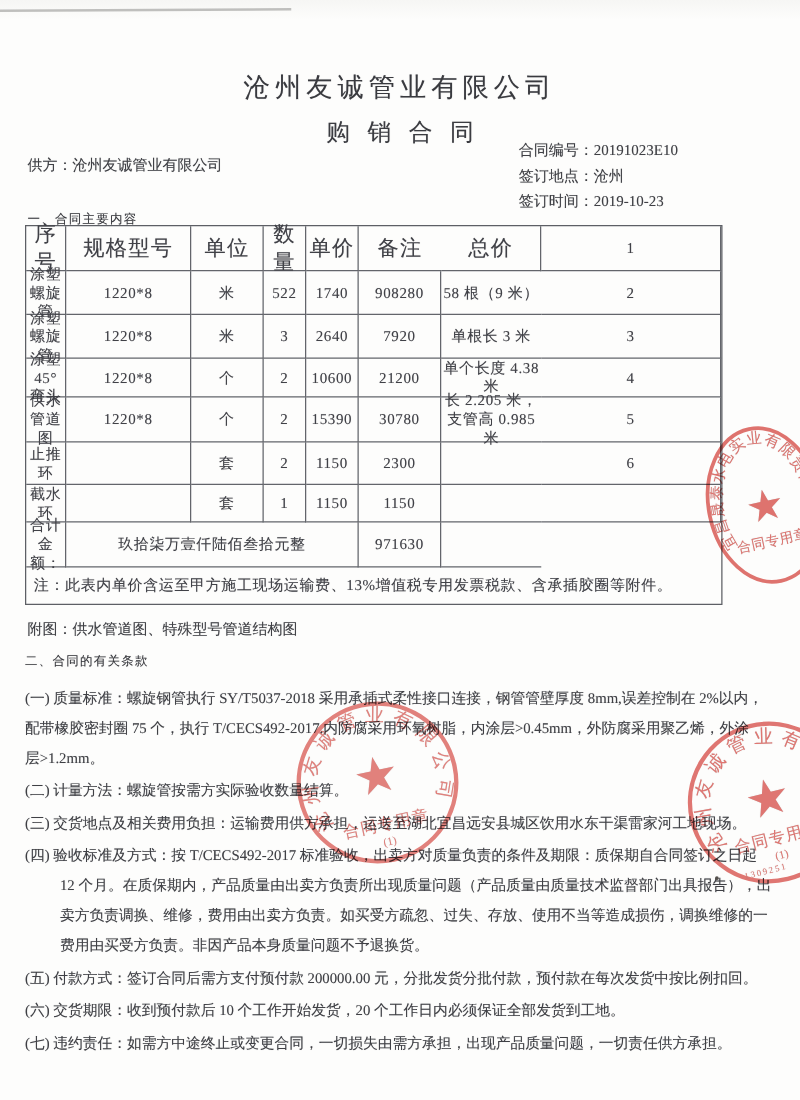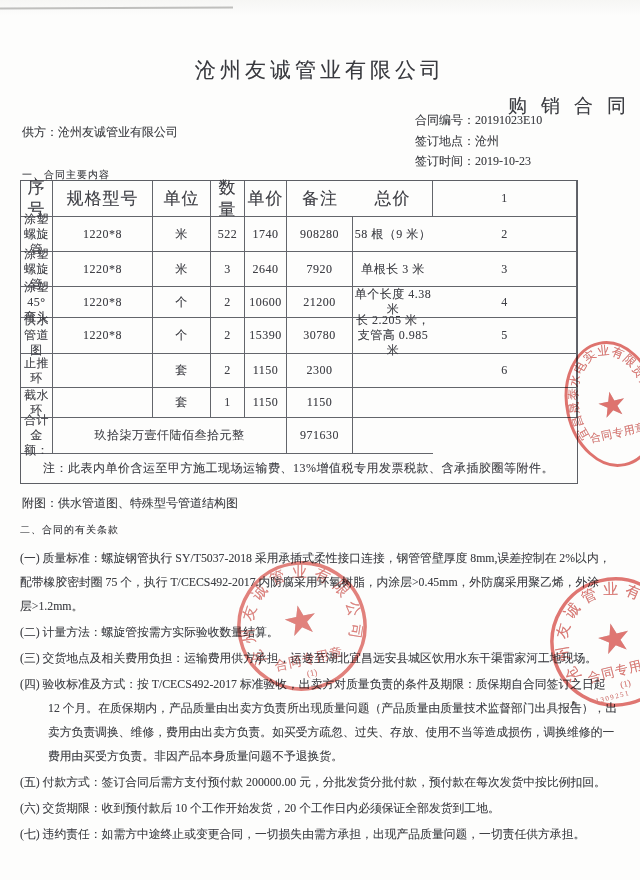--- a/index.html
+++ b/index.html
@@ -9,21 +9,21 @@
     background:#fcfcfa;
     background-image:linear-gradient(180deg,#f6f6f4 0px,#fdfdfc 16px),
                      linear-gradient(90deg,#f8f8f6 0px,#fdfdfc 14px);
     overflow:hidden;
     font-family:"Liberation Serif","DejaVu Serif",serif;
     color:#3e3f44;
     text-shadow:0 0 .6px rgba(64,64,70,.35);
   }
   .abs { position:absolute; }
   .title1 { top:56px; left:0; width:100%; text-align:center; font-size:21px; letter-spacing:4px; color:#393a3f; }
-  .title2 { top:93px; left:0; width:100%; text-align:right; font-size:19px; letter-spacing:14px; text-indent:14px; color:#3b3c41; }
+  .title2 { top:93px; left:0; width:100%; text-align:center; font-size:19px; letter-spacing:14px; text-indent:14px; color:#3b3c41; }
   .info   { font-size:12px; color:#3f4045; }
   .sec-title { font-size:10px; color:#37383d; letter-spacing:1px; }
 
   .ctable {
     position:absolute; left:20px; top:180px; width:558px;
     display:grid;
     grid-template-columns:32px 100px 58px 34px 42px 66px 80px 1fr;
     grid-template-rows:36px 35px 35px 31px 36px 34px 30px 36px 29px;
     border:1.2px solid #5d5f65;
     font-size:12px; color:#404147;
@@ -31,21 +31,21 @@
   .td {
     border-right:1px solid #63656b; border-bottom:1px solid #63656b;
     display:flex; align-items:center; justify-content:center;
     text-align:center; letter-spacing:.5px; line-height:1.25;
   }
   .td.nr { border-right:none; }
   .td.nb { border-bottom:none; }
   .td.left { justify-content:flex-start; text-align:left; padding:0 6px; }
   .td.pre { white-space:pre-line; }
   .span4 { grid-column:span 4; }
-  .span8 { grid-column:span 8;margin-left:16px; }
+  .span8 { grid-column:span 8; }
   .th { font-size:17px; letter-spacing:1px; }
 
   .clauses {
     position:absolute; left:20px; top:518px; width:602px;
     font-size:11.8px; line-height:24px; color:#3f4045;
   }
   .clause { white-space:pre-line; margin-bottom:2px; }
   .clause.hang { padding-left:28px; text-indent:-28px; }
   .clauses .sec2 { margin-bottom:4px;font-family:Liberation Serif, serif; }
 

